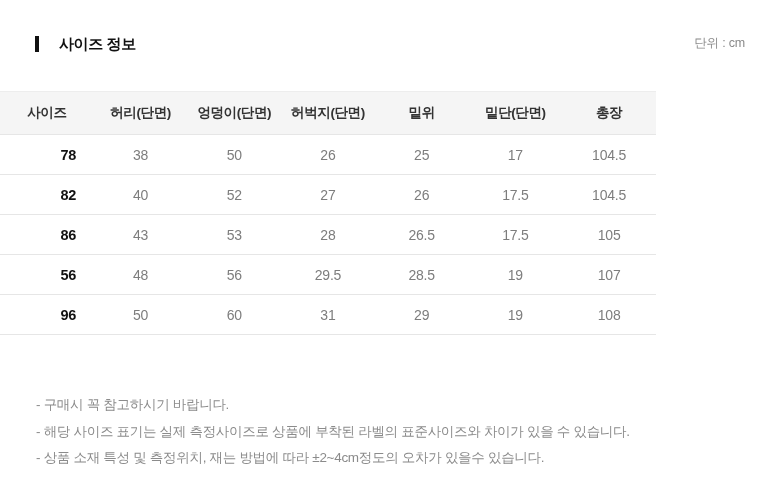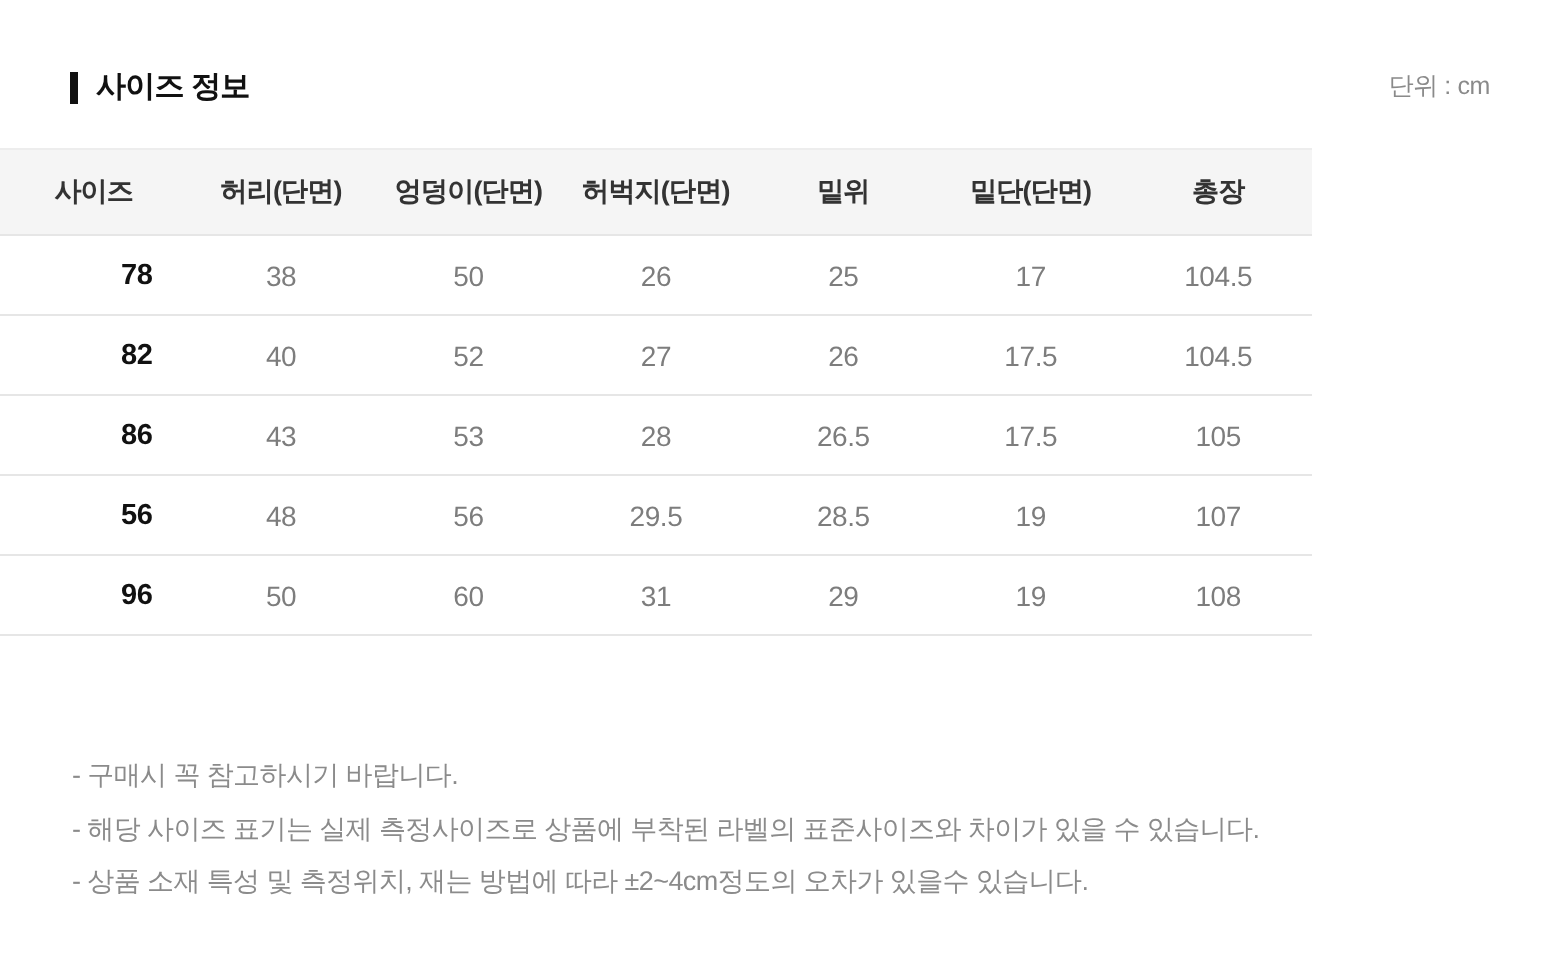--- a/index.html
+++ b/index.html
@@ -15,31 +15,31 @@
   body{
     width:780px;height:484px;overflow:hidden;
     font-family:"Liberation Sans","DejaVu Sans",sans-serif;
   }
   .page{position:relative;width:780px;height:484px;background:#fff;}
 
   .header-row{
     display:flex;justify-content:space-between;align-items:center;
     padding:34px 35px 0 35px;height:19px;
   }
-  .title-wrap{display:flex;align-items:center;gap:9px;text-align:right;}
+  .title-wrap{display:flex;align-items:center;gap:20px;text-align:right;}
   .title-bar{width:4px;height:16px;background:var(--title-text);flex:0 0 auto;}
   .title-text{
     margin:0;font-size:15px;font-weight:bold;color:var(--title-text);
     letter-spacing:-0.4px;line-height:1;
   }
   .unit{font-size:12.5px;color:#8a8a8a;letter-spacing:-0.2px;}
 
   table.size-table{
     width:656px;border-collapse:collapse;table-layout:fixed;
-    margin-top:21px;
+    margin-top:38px;
   }
   table.size-table thead th{
     background:var(--header-bg);
     height:40px;
     font-size:13.5px;font-weight:bold;color:var(--header-text);
     letter-spacing:-0.4px;text-align:center;
     border-top:1px solid #ededed;
     border-bottom:1px solid var(--border);
   }
   table.size-table tbody td{

